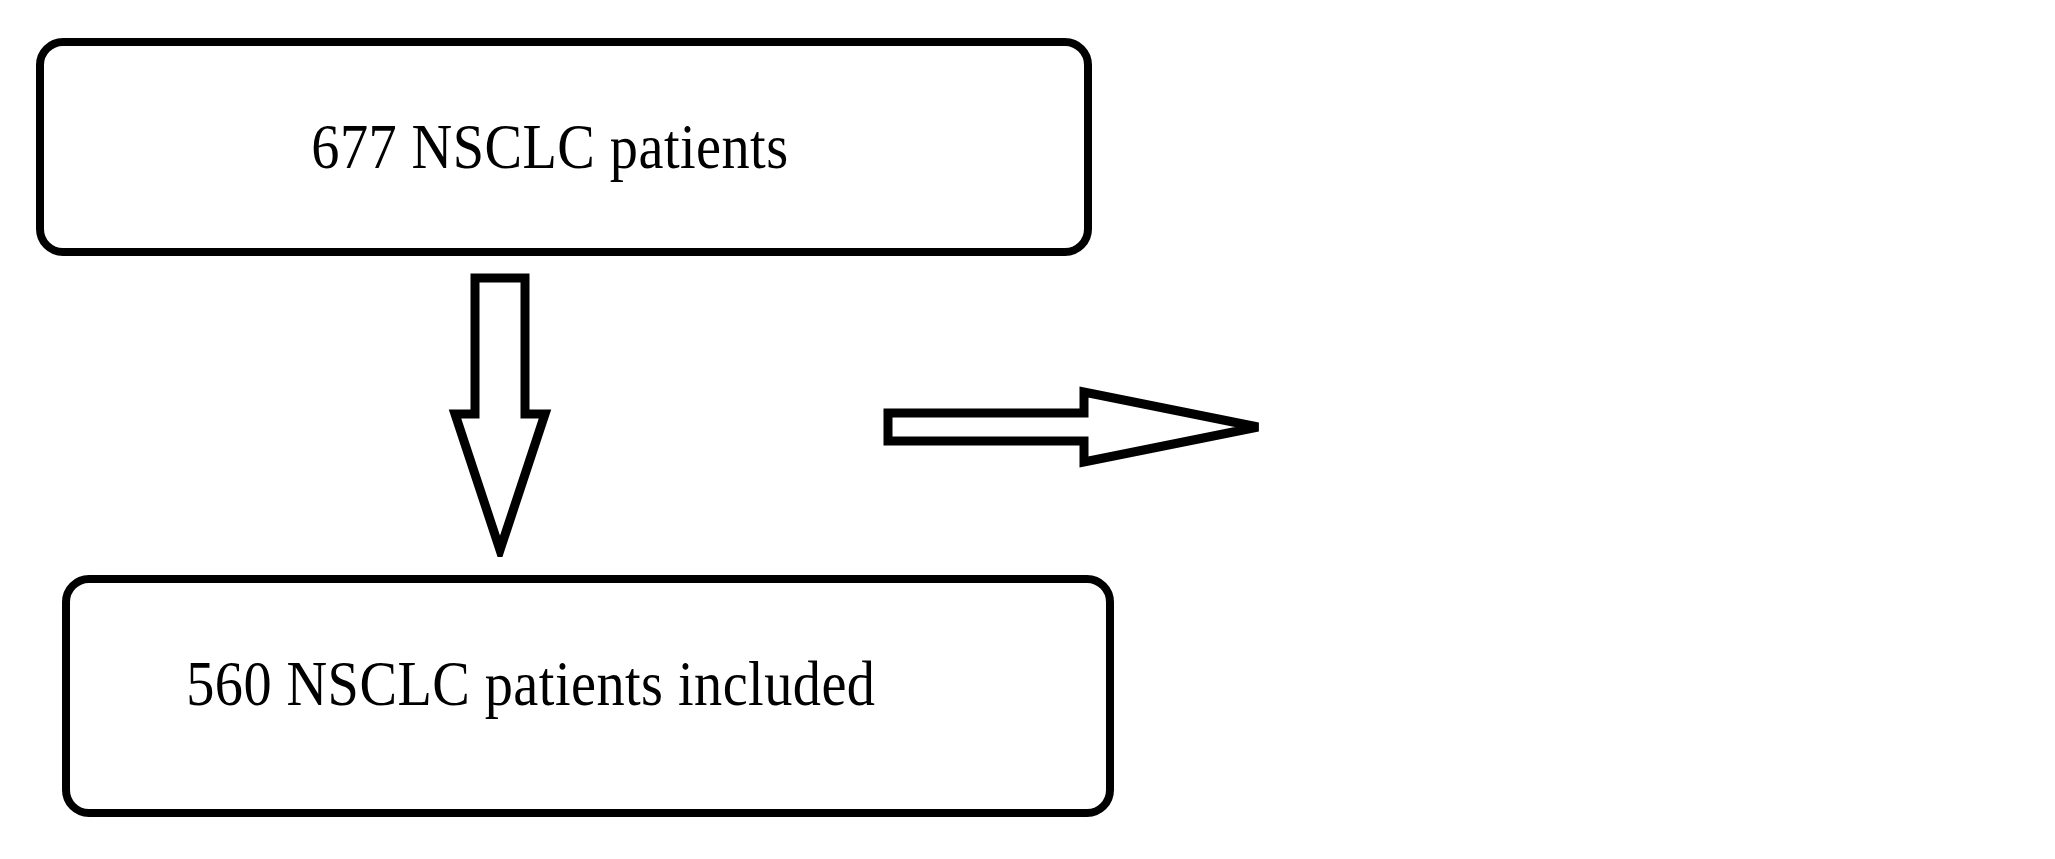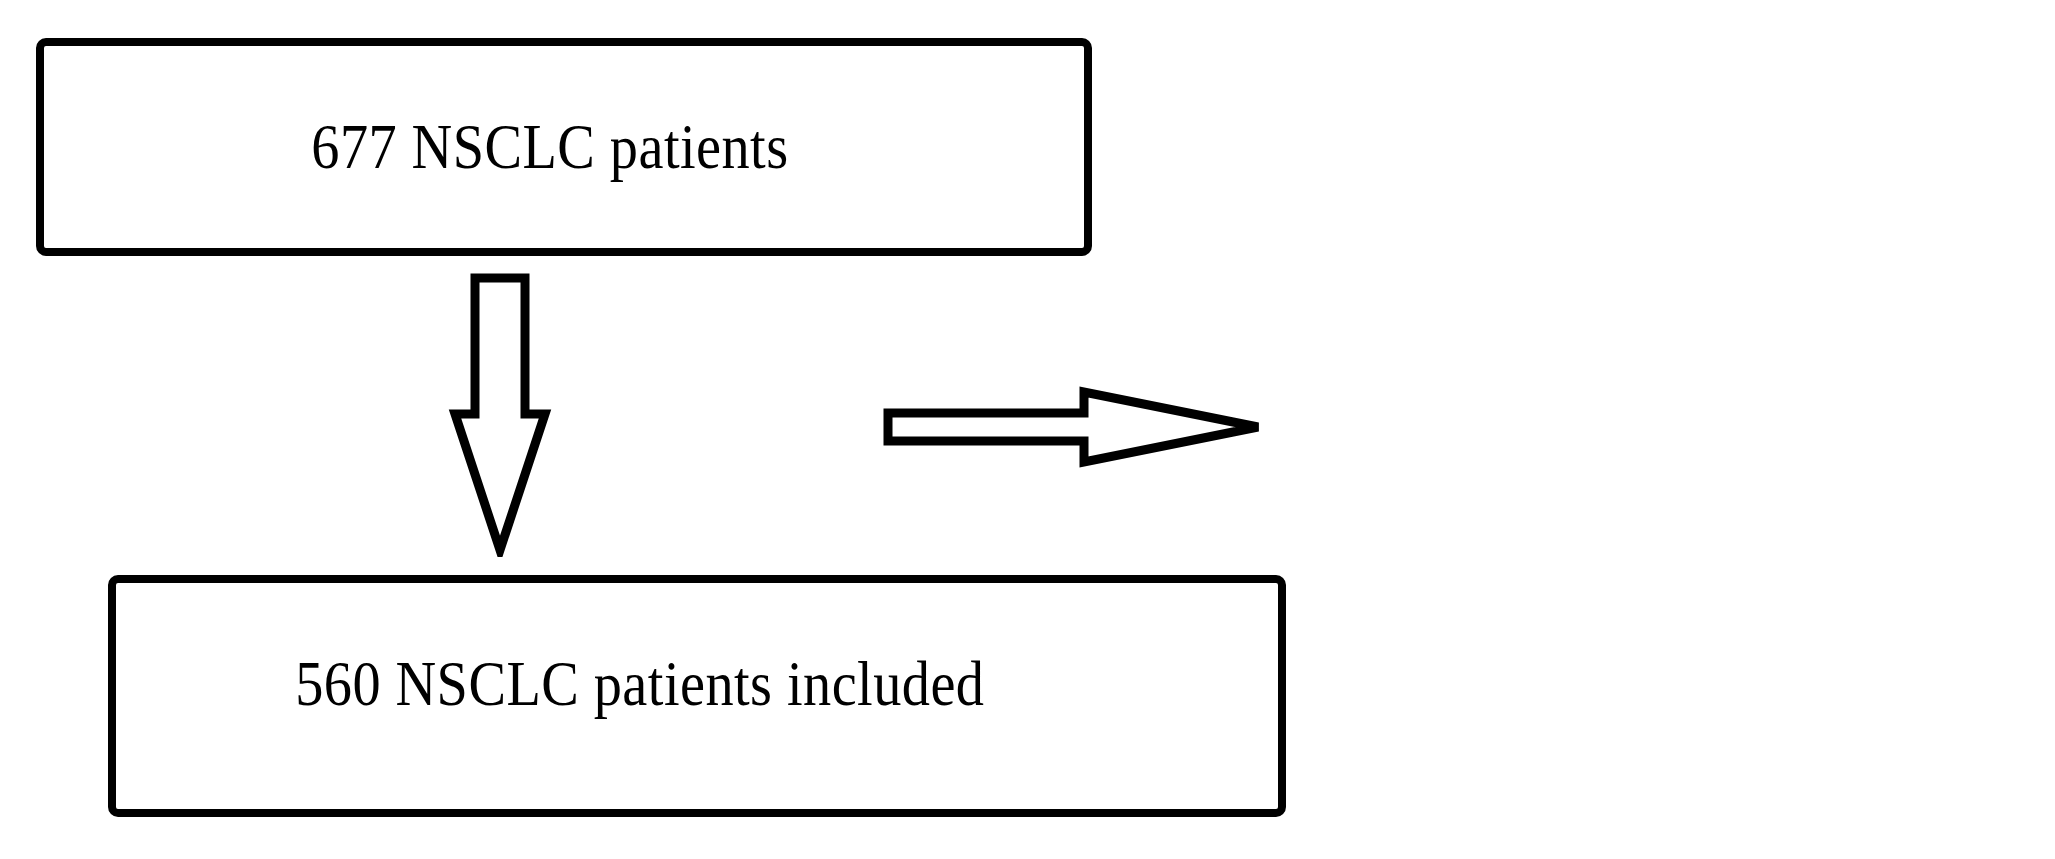--- a/index.html
+++ b/index.html
@@ -15,21 +15,21 @@
     overflow: hidden;
     font-family: "Liberation Serif", "DejaVu Serif", serif;
   }
 
   
   .flow-box {
     position: absolute;
     box-sizing: border-box;
     background: #ffffff;
     border: 8px solid #000000;
-    border-radius: 10px;
+    border-radius: 27px;
     display: flex;
     align-items: center;
     justify-content: flex-end;
   }
   .flow-box .box-label {
     display: block;
     width: 100%;
     text-align: center;
     color: #000000;
     font-size: 64px;
@@ -47,23 +47,22 @@
     height: 218px;
   }
   #box-top .box-label {
     text-align: center;
     padding-right: 32px;
   }
 
   #box-bottom {
     left: 62px;
     top: 575px;
-    width: 1178px;
+    width: 1052px;
     height: 242px;
-    margin-left: 46px;
   }
   #box-bottom .box-label {
     text-align: center;
     padding-right: 130px;
     position: relative;
     top: -12px;
   }
 
   
   .arrow-svg {

